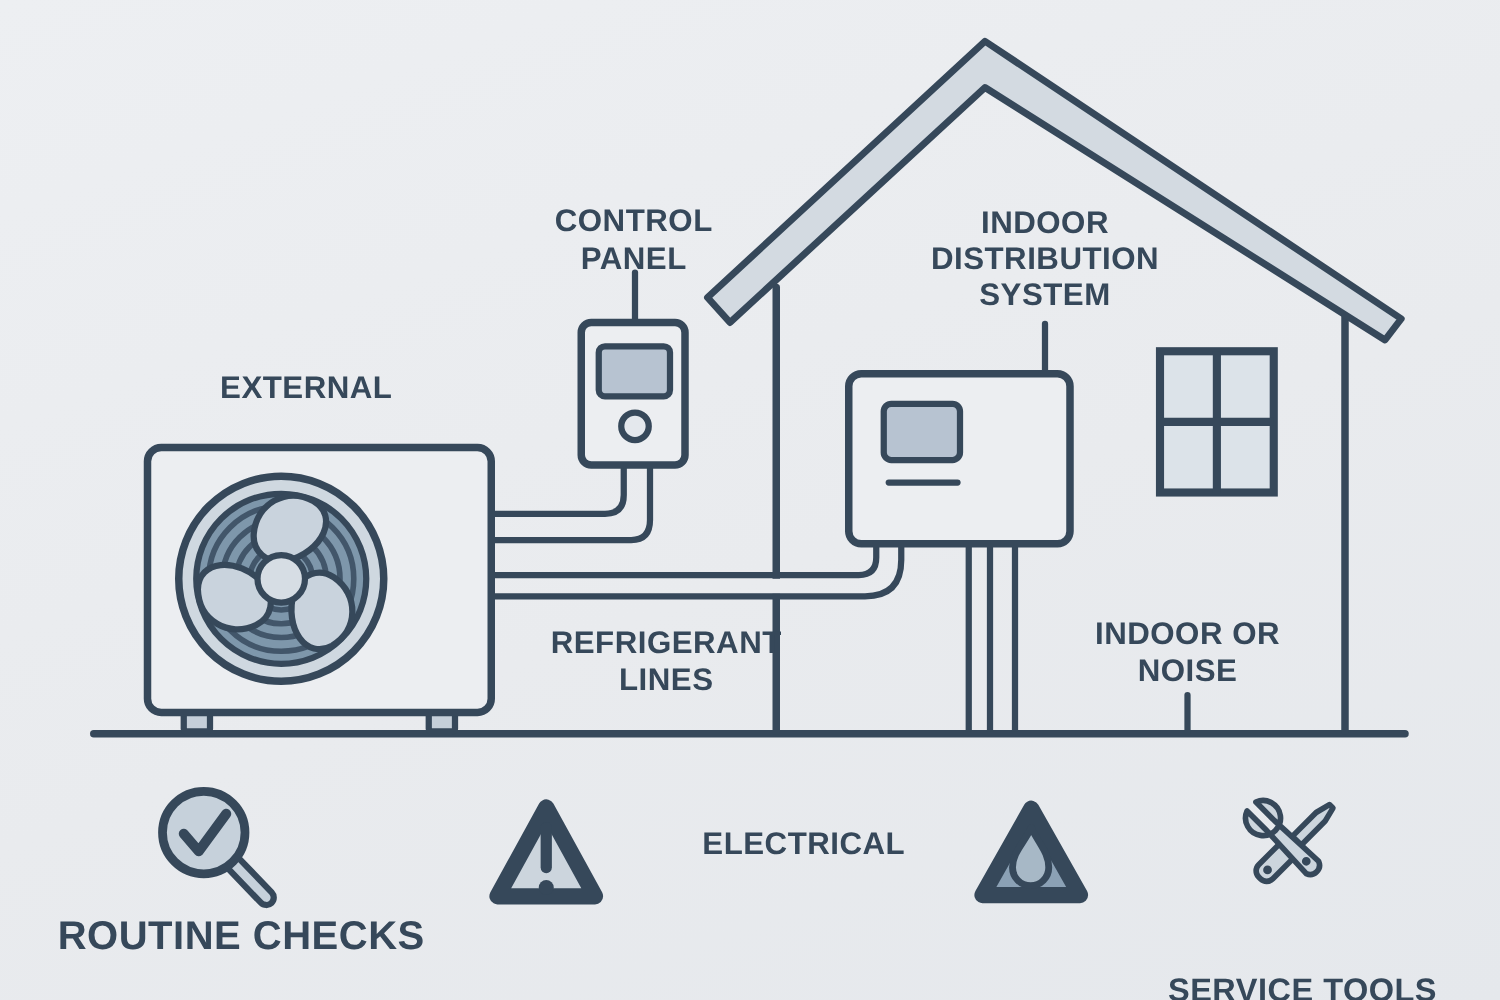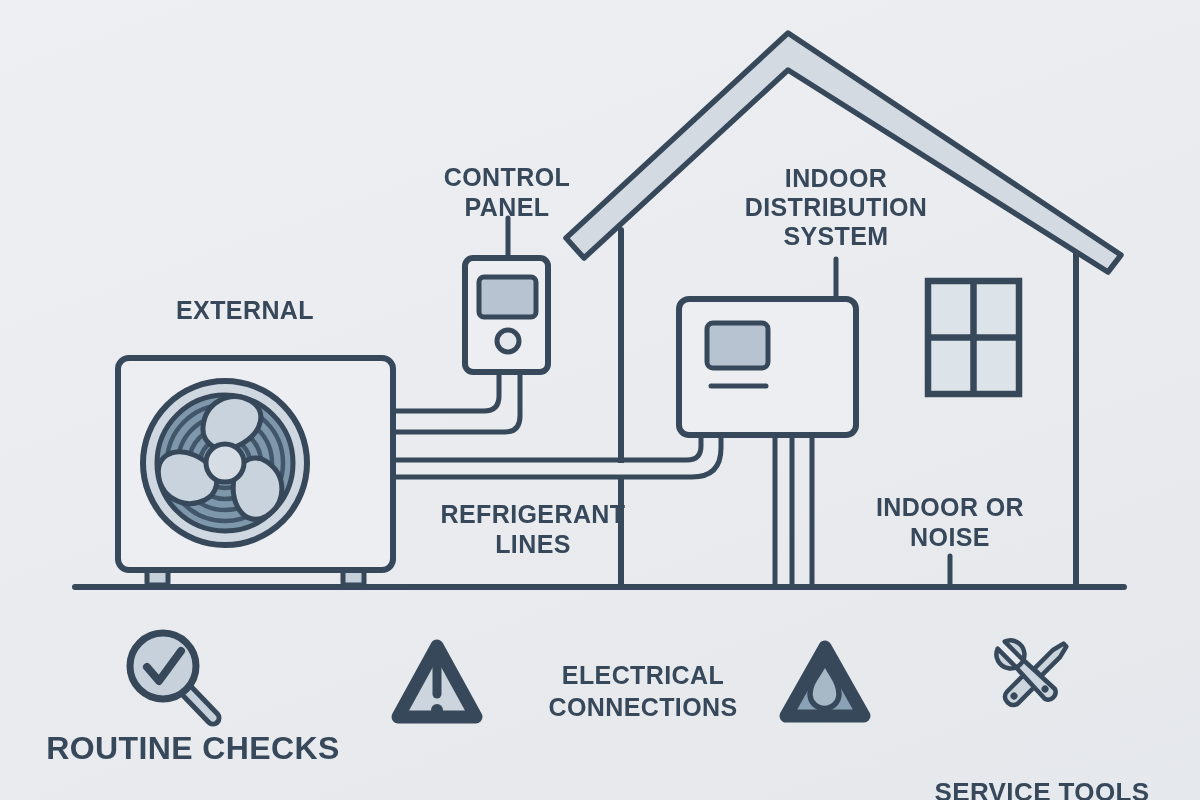--- a/index.html
+++ b/index.html
@@ -151,20 +151,19 @@
     <div>INDOOR OR</div>
     <div>NOISE</div>
   </div>
 
   <div class="lbl" style="left:193px;top:733px;font-size:32px;">
     <div>ROUTINE CHECKS</div>
   </div>
 
   <div class="lbl" style="left:607px;top:659px;line-height:32px;margin-left:36px;">
     <div>ELECTRICAL</div>
-    <div>CONNECTIONS</div>
   </div>
 
   <div class="lbl" style="left:1042px;top:733px;font-size:26px;margin-top:44px;">
     <div>SERVICE TOOLS</div>
   </div>
 
 </div>
 
 </body></html>

